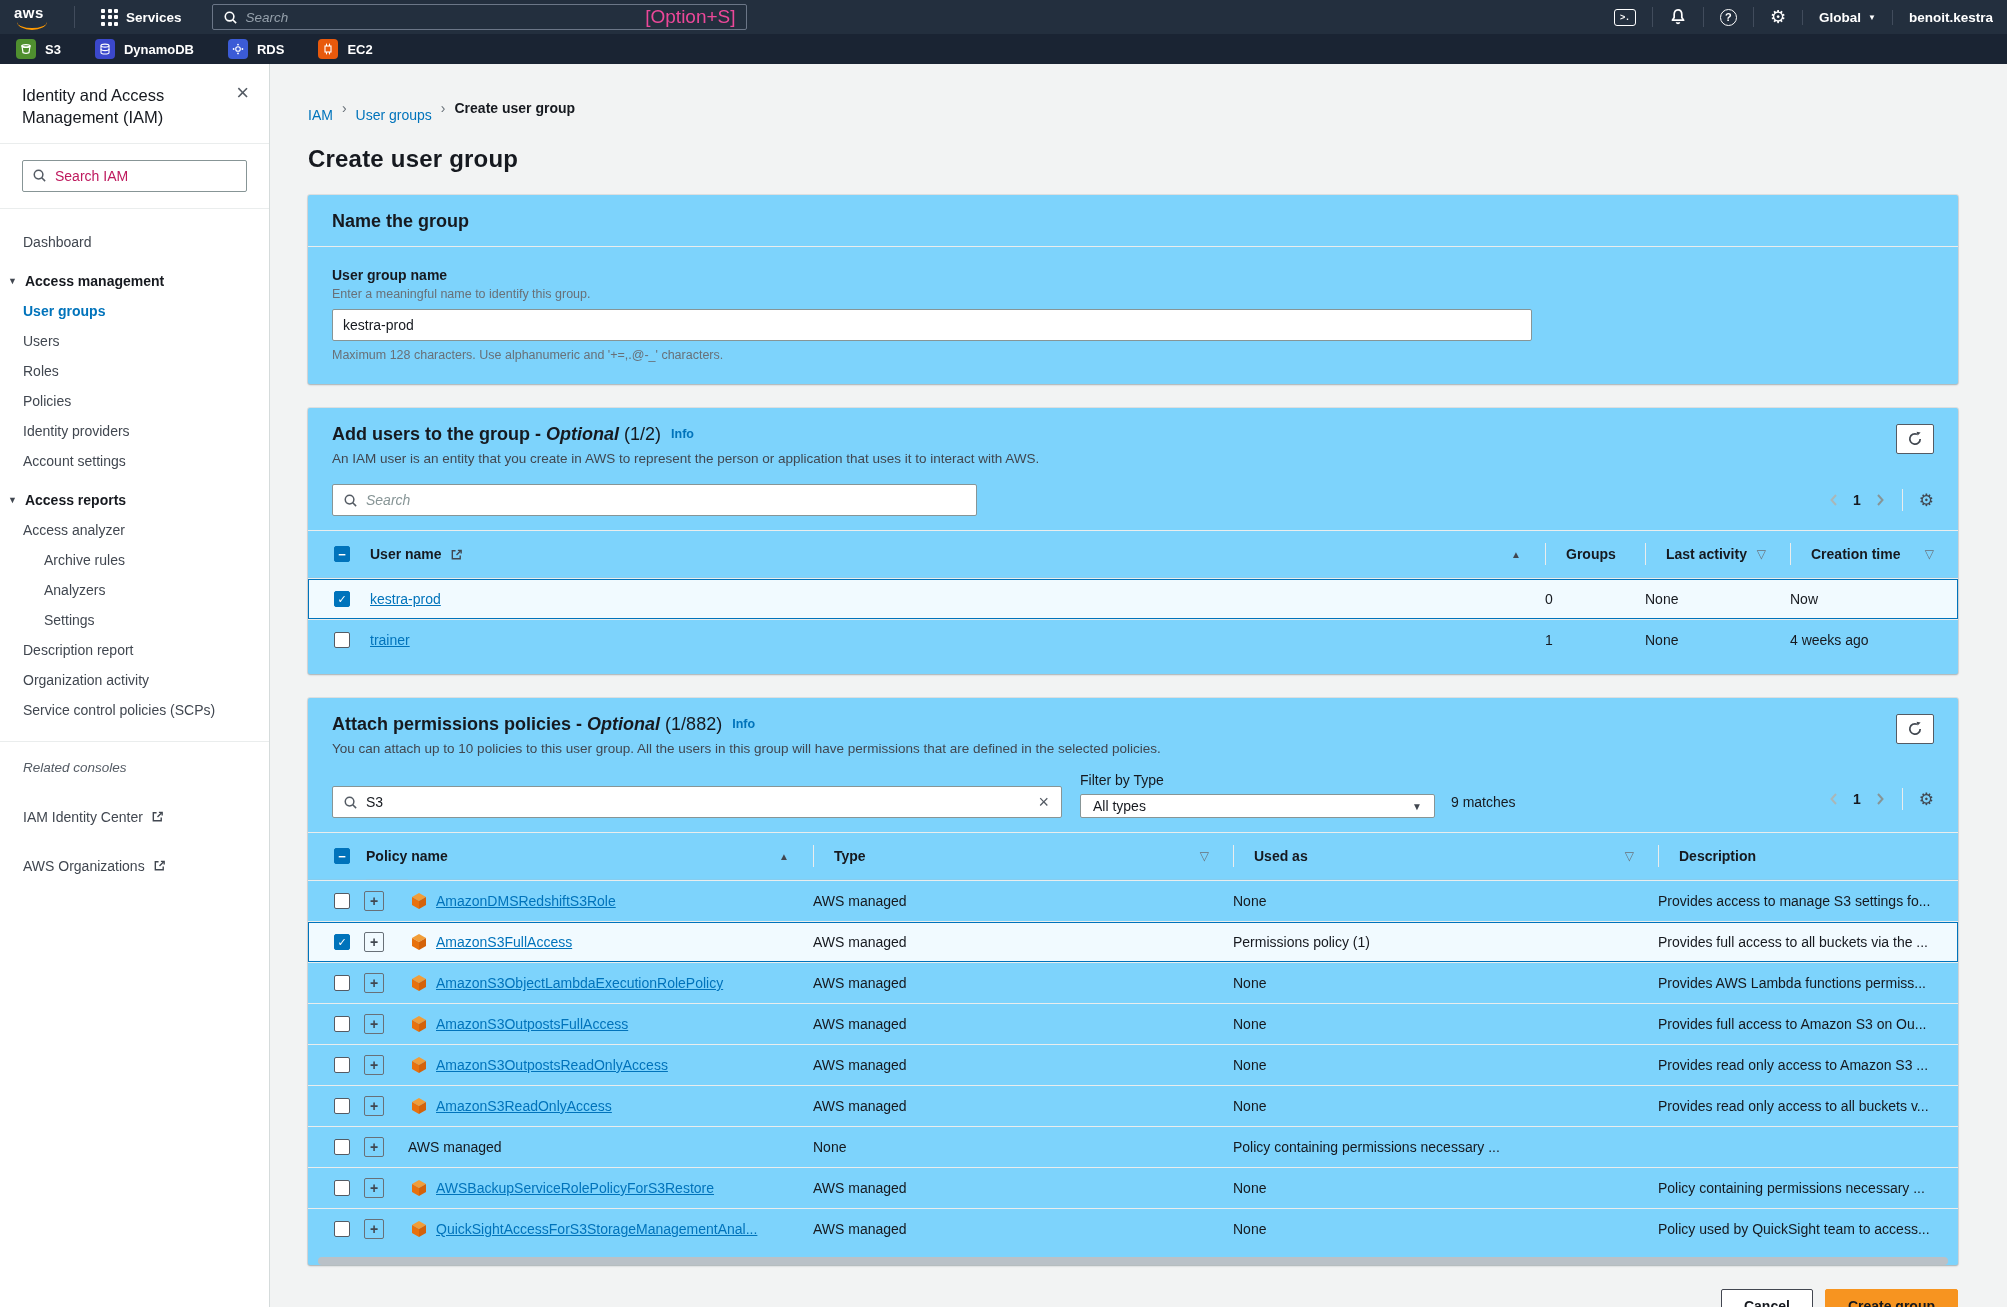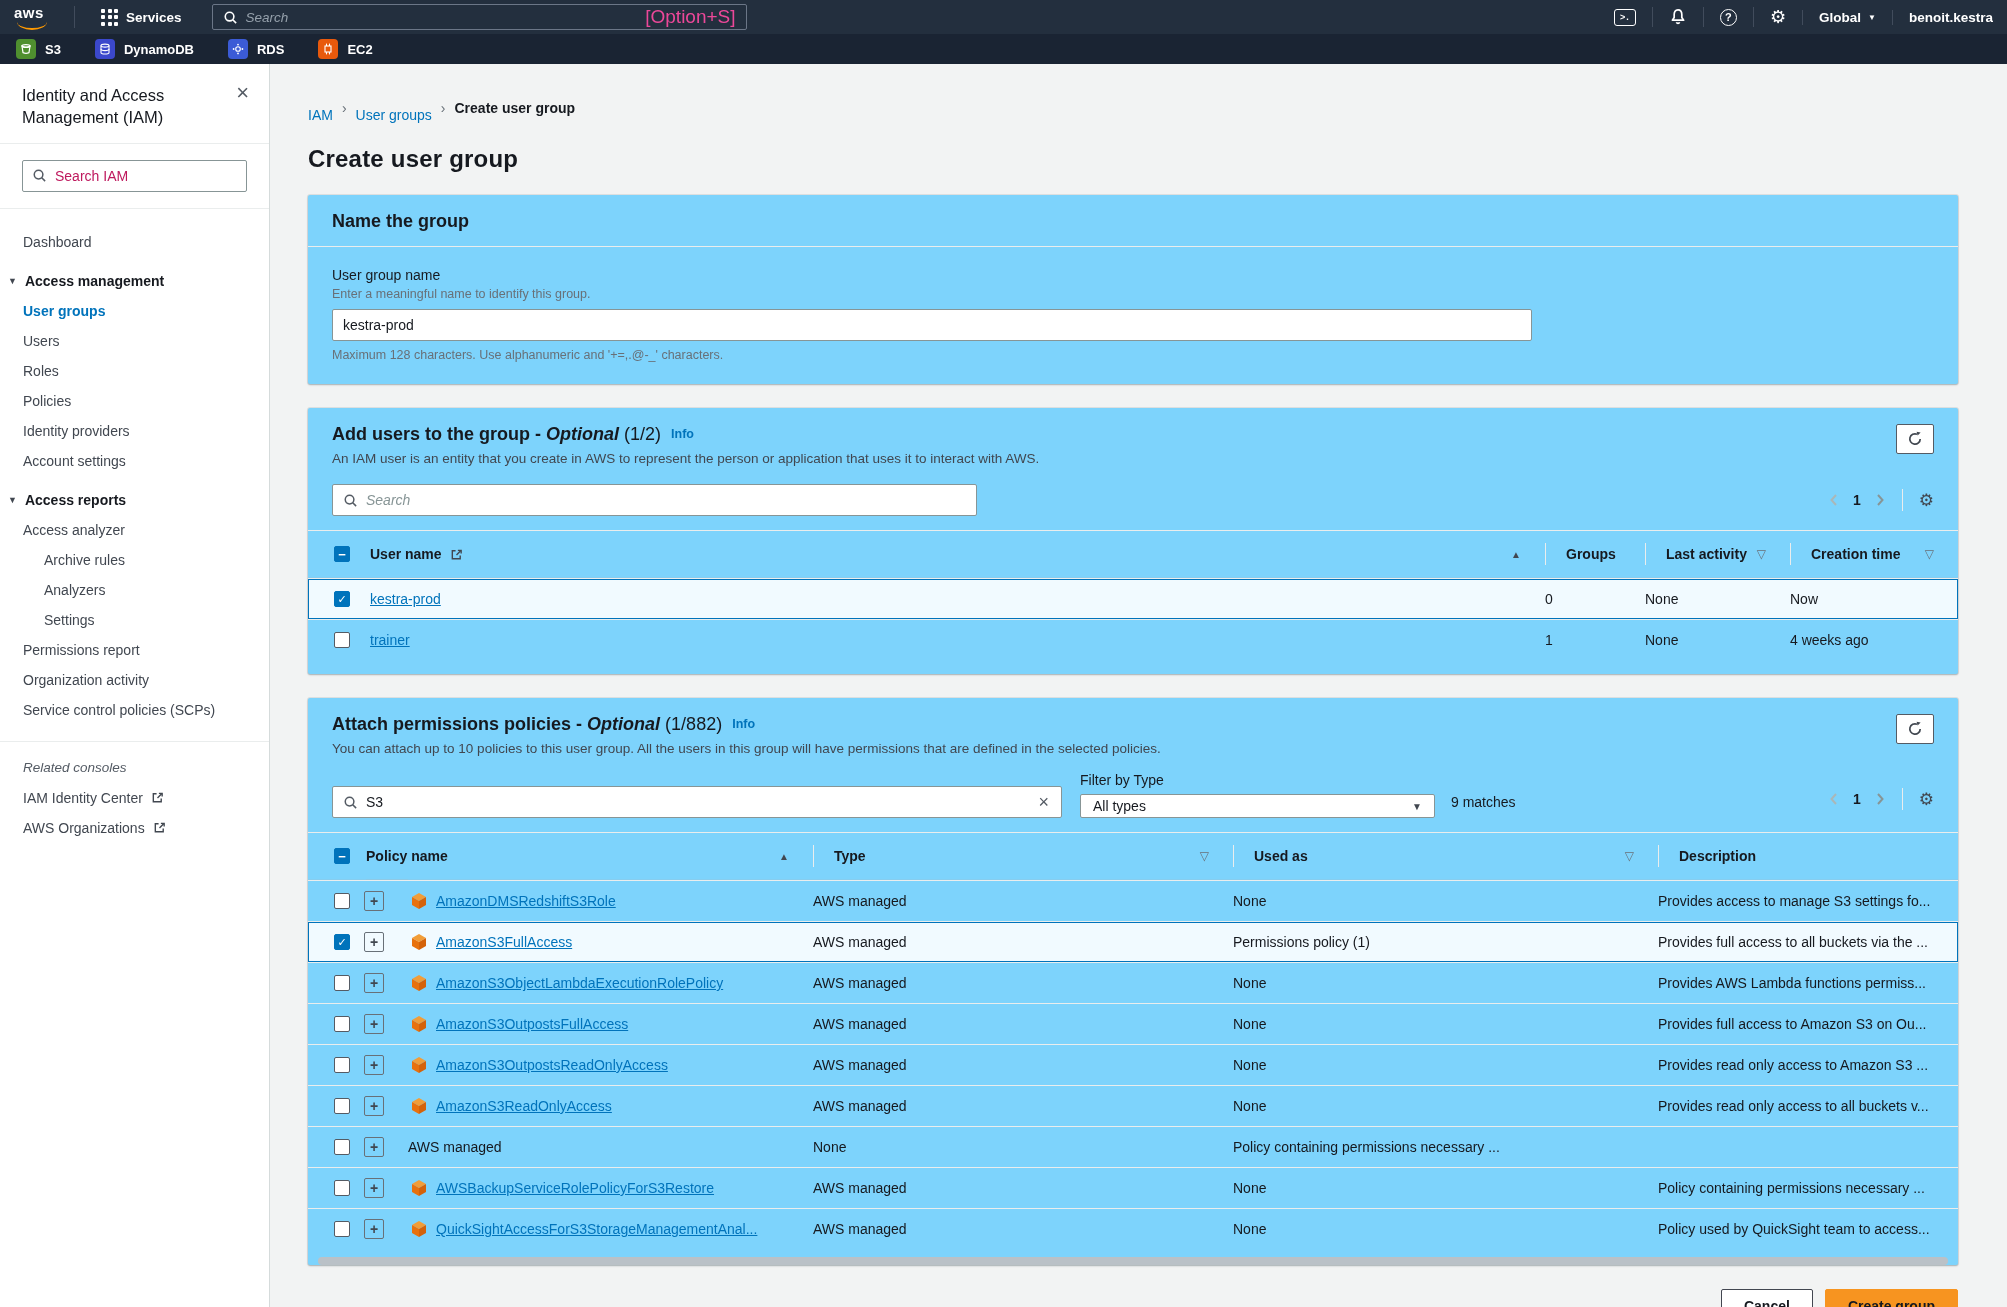--- a/index.html
+++ b/index.html
@@ -50,42 +50,42 @@
   .sb-search{height:32px; border:1px solid #879596; border-radius:2px; display:flex; align-items:center; gap:8px; padding:0 9px; background:#fff;}
   .sb-search .ph{color:#be185d; font-size:14px;}
   .sb-nav{padding:18px 0 0 0;}
   .nav-item{display:block; padding:7px 10px 7px 23px; font-size:14px; color:var(--txt2); line-height:16px; text-decoration:none;}
   .nav-item.active{color:var(--link_blue); font-weight:bold;}
   .nav-item.sub{padding-left:44px;}
   .nav-section{display:flex; gap:8px; align-items:center; padding:8px 10px 7px 8px; font-weight:bold; font-size:14px; margin-top:8px;}
   .nav-section .caret{font-size:9px; color:#414750;}
   .sb-rule{border:none; border-top:1px solid var(--border); margin:16px 0 14px 0;}
   .sb-related-h{padding:4px 23px 8px; font-style:italic; color:#545b64; font-size:13.5px;}
-  .nav-ext{display:flex; align-items:center; gap:8px; padding:7px 23px; font-size:14px; color:var(--txt2);}
+  .nav-ext{display:flex; align-items:center; gap:8px; padding:7px 23px; font-size:14px; color:var(--txt2);margin-top:19px;}
 
   
   .main{flex:1; padding:28px 49px 0 38px; overflow:hidden;}
   .breadcrumb{display:flex; align-items:center; gap:9px; font-size:14px;}
   .breadcrumb a{color:var(--link_blue); margin-top:15px;}
   .crumb-sep{color:#687078;}
   .page-title{font-size:24px; font-weight:600; margin:22px 0 22px 0; letter-spacing:.2px;}
 
   .card{background:#7dd3fc; border-radius:2px; box-shadow:0 1px 2px rgba(0,28,36,.25), 0 0 0 1px rgba(0,28,36,.08); margin-bottom:24px;}
   .card-head{padding:16px 24px 14px; display:flex; align-items:flex-start;}
   .card-head.bordered{border-bottom:1px solid var(--border);}
   .card-title{font-size:18px; font-weight:bold;}
   .card-title .opt{font-style:italic;}
   .card-title .count{font-weight:normal;}
   .info-link{color:var(--link_blue); font-size:12.5px; margin-left:10px; position:relative; top:-2px;text-align:right;}
   .card-desc{font-size:13.5px; color:var(--txt2); margin-top:6px;}
   .refresh-btn{margin-left:auto; width:38px; height:30px; border:1px solid #545b64; border-radius:2px; background:#fff; display:flex; align-items:center; justify-content:center; flex:0 0 auto;}
 
   
   .name-body{padding:20px 24px 22px;}
-  .field-label{font-size:14px; font-weight:400;}
+  .field-label{font-size:14px; font-weight:700;}
   .field-desc{font-size:12.5px; color:var(--muted); margin:4px 0 8px;}
   .text-input{width:1200px; height:32px; border:1px solid #879596; border-radius:2px; padding:0 10px; font-size:14px; color:var(--txt); font-family:inherit;}
   .field-hint{font-size:12.5px; color:var(--muted); margin-top:7px;}
 
   
   .toolbar{display:flex; align-items:center; padding:4px 24px 14px;}
   .search-box{height:32px; border:1px solid #879596; border-radius:2px; background:#fff; display:flex; align-items:center; gap:8px; padding:0 10px;}
   .search-box input{border:none; outline:none; flex:1; font-size:14px; font-family:inherit; color:var(--txt); background:transparent;}
   .search-box input::placeholder{color:#879596; font-style:italic;}
   .clear-x{color:#545b64; font-size:18px; line-height:1; padding:0 2px;}
@@ -260,21 +260,21 @@
       <a class="nav-item clickable">Identity providers</a>
       <a class="nav-item clickable">Account settings</a>
       <div class="nav-section clickable">
         <span class="caret">▼</span>
         <span>Access reports</span>
       </div>
       <a class="nav-item clickable">Access analyzer</a>
       <a class="nav-item sub clickable">Archive rules</a>
       <a class="nav-item sub clickable">Analyzers</a>
       <a class="nav-item sub clickable">Settings</a>
-      <a class="nav-item clickable">Permissions report</a>
+      <a class="nav-item clickable">Description report</a>
       <a class="nav-item clickable">Organization activity</a>
       <a class="nav-item clickable">Service control policies (SCPs)</a>
       <hr class="sb-rule">
       <div class="sb-related-h">Related consoles</div>
       <a class="nav-ext clickable">
         <span>IAM Identity Center</span>
         <svg width="13" height="13" viewBox="0 0 14 14">
             <path d="M6 3H2.5v8.5H11V8" fill="none" stroke="#414750" stroke-width="1.5"></path>
             <path d="M8.5 2.5H12V6" fill="none" stroke="#414750" stroke-width="1.5"></path>
             <line x1="11.7" y1="2.8" x2="7" y2="7.5" stroke="#414750" stroke-width="1.5"></line>

